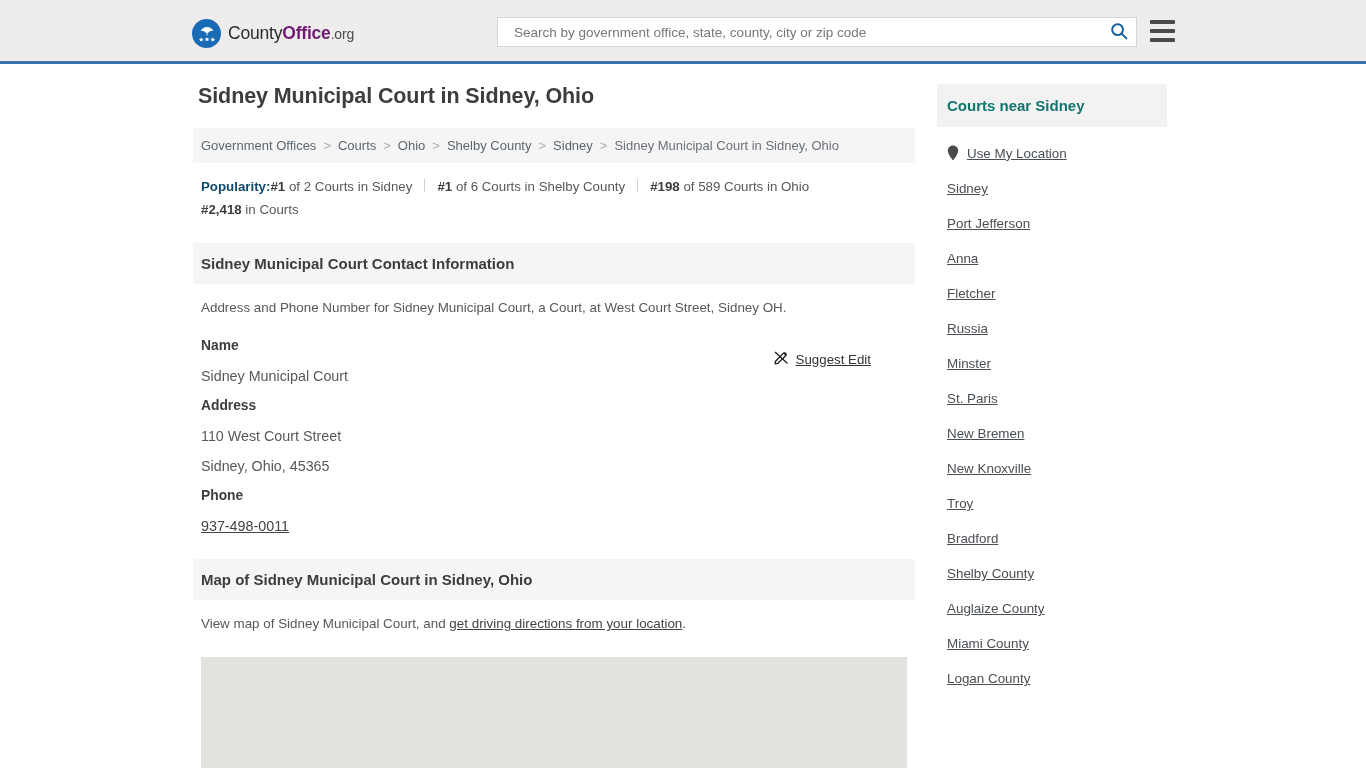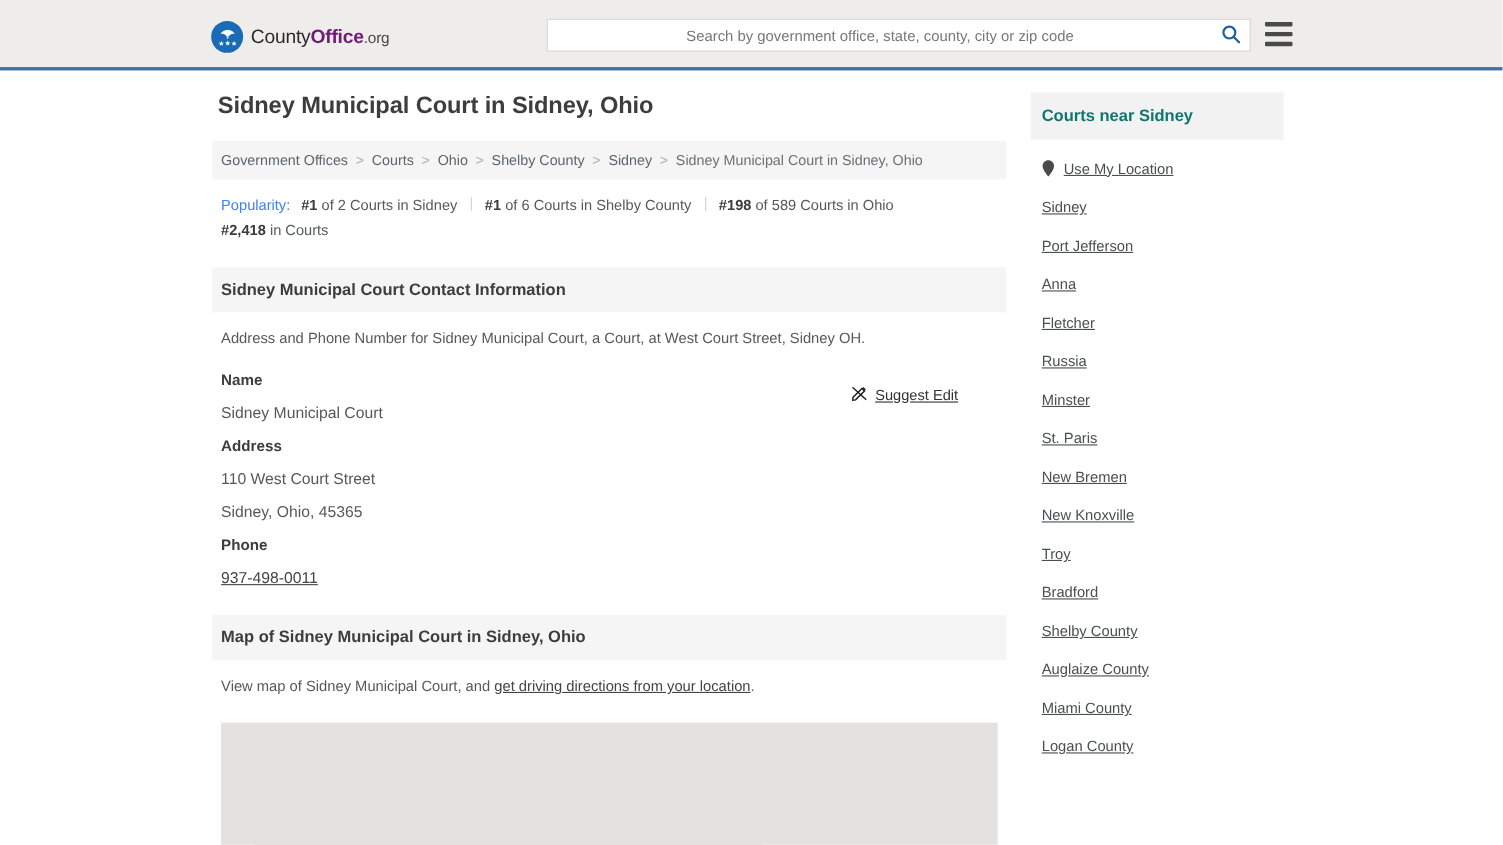--- a/index.html
+++ b/index.html
@@ -47,25 +47,24 @@
     left: 497px; top: 17px;
     width: 640px; height: 30px;
     background: #ffffff;
     border: 1px solid #d3d3d3;
     display: flex; align-items: center;
   }
   .search-input {
     flex: 1; height: 100%;
     border: none; outline: none;
     background: transparent;
-    padding: 0 6px;
+    padding: 0 16px;
     font-family: "Liberation Sans", sans-serif;
     font-size: 13.5px;
     color: #4c1d95;
-    text-align: center;
   }
   .search-input::placeholder { color: #777; }
   .search-btn {
     width: 34px; height: 100%;
     border: none; background: transparent;
     display: flex; align-items: center; justify-content: center;
     cursor: pointer; padding: 0;
   }
   .hamburger {
     position: absolute; left: 1150px; top: 20px;
@@ -115,21 +114,21 @@
   }
   .breadcrumb .sep { color: #aab0b5; padding: 0 7px; }
   .breadcrumb .current { color: #6a7178; }
 
   .popularity {
     padding: 12px 8px 4px 8px;
     font-size: 13.3px;
     color: #55595c;
     line-height: 23px;
   }
-  .popularity .plabel { font-weight: normal; color: #3b82f6; margin-right: 10px; }
+  .popularity .plabel { font-weight: bold; color: #0c4a6e; }
   .pitem { display: inline; white-space: nowrap; }
   .pitem b { color: #3d3d3d; font-weight: bold; }
   .pdiv {
     display: inline-block;
     border-left: 1px solid #d0d0d0;
     height: 13px;
     margin: 0 12px -1px 12px;
   }
 
   .section-head {

